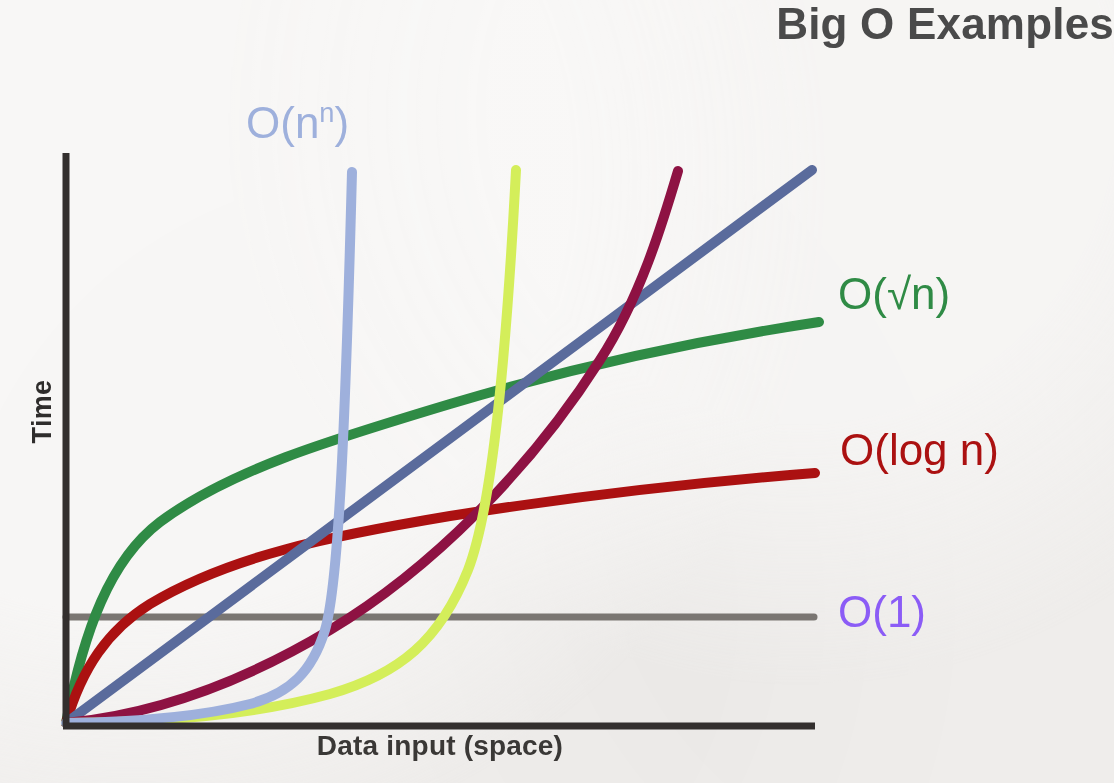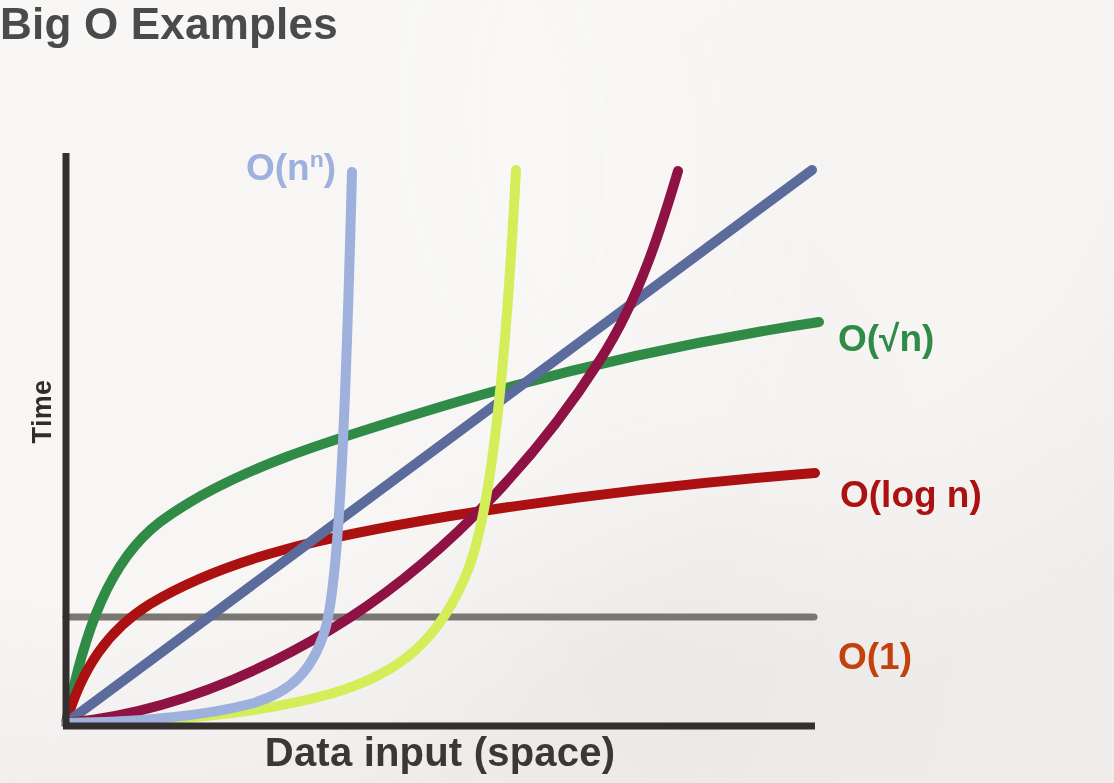--- a/index.html
+++ b/index.html
@@ -26,40 +26,39 @@
       radial-gradient(circle at 72% 14%, rgba(255,255,255,.7) 0 30%, rgba(0,0,0,0) 55%),
       radial-gradient(circle at 35% 78%, rgba(0,0,0,.022) 0 35%, rgba(0,0,0,0) 62%),
       radial-gradient(circle at 88% 64%, rgba(0,0,0,.02) 0 32%, rgba(0,0,0,0) 58%);
   }
 
   #chart-title {
     position: absolute;
     left: 0;
     top: -1px;
     width: 1114px;
-    text-align: left;
+    text-align: right;
     font-size: 44px;
     font-weight: bold;
     color: #4a4a4a;
     letter-spacing: .2px;
   }
 
   #plot-svg {
     position: absolute;
     left: 0;
     top: 0;
   }
 
   .curve-label {
     position: absolute;
-    font-size: 37px;
-    font-weight: bold;
+    font-size: 44px;
+    font-weight: normal;
     white-space: nowrap;
     line-height: 1;
-    margin-top: 48px;
   }
   .curve-label sup {
     font-size: 0.62em;
     vertical-align: super;
     line-height: 0;
   }
 
   #y-axis-title {
     position: absolute;
     left: -18px;
@@ -73,21 +72,21 @@
     color: #2f2d2c;
     letter-spacing: .3px;
   }
 
   #x-axis-title {
     position: absolute;
     left: 65px;
     top: 730px;
     width: 750px;
     text-align: center;
-    font-size: 40px;
+    font-size: 28px;
     font-weight: bold;
     color: #3a3836;
     letter-spacing: .2px;
   }
 </style>
 </head>
 <body>
 
 <div id="stage">
 
@@ -117,18 +116,18 @@
 
   <div class="curve-label" style="left:246px; top:101px; color:#9eb0dc;"><span>O(n</span><sup>n</sup><span>)</span></div>
 
 
 
 
   <div class="curve-label" style="left:840px; top:428px; color:#ab1111;">O(log n)</div>
 
   <div class="curve-label" style="left:838px; top:272px; color:#2f8b45;">O(√n)</div>
 
-  <div class="curve-label" style="left:838px; top:590px; color:#c2410c;">O(1)</div>
+  <div class="curve-label" style="left:838px; top:590px; color:#8b5cf6;">O(1)</div>
 
   <div id="y-axis-title">Time</div>
   <div id="x-axis-title">Data input (space)</div>
 
 </div>
 
 </body></html>

